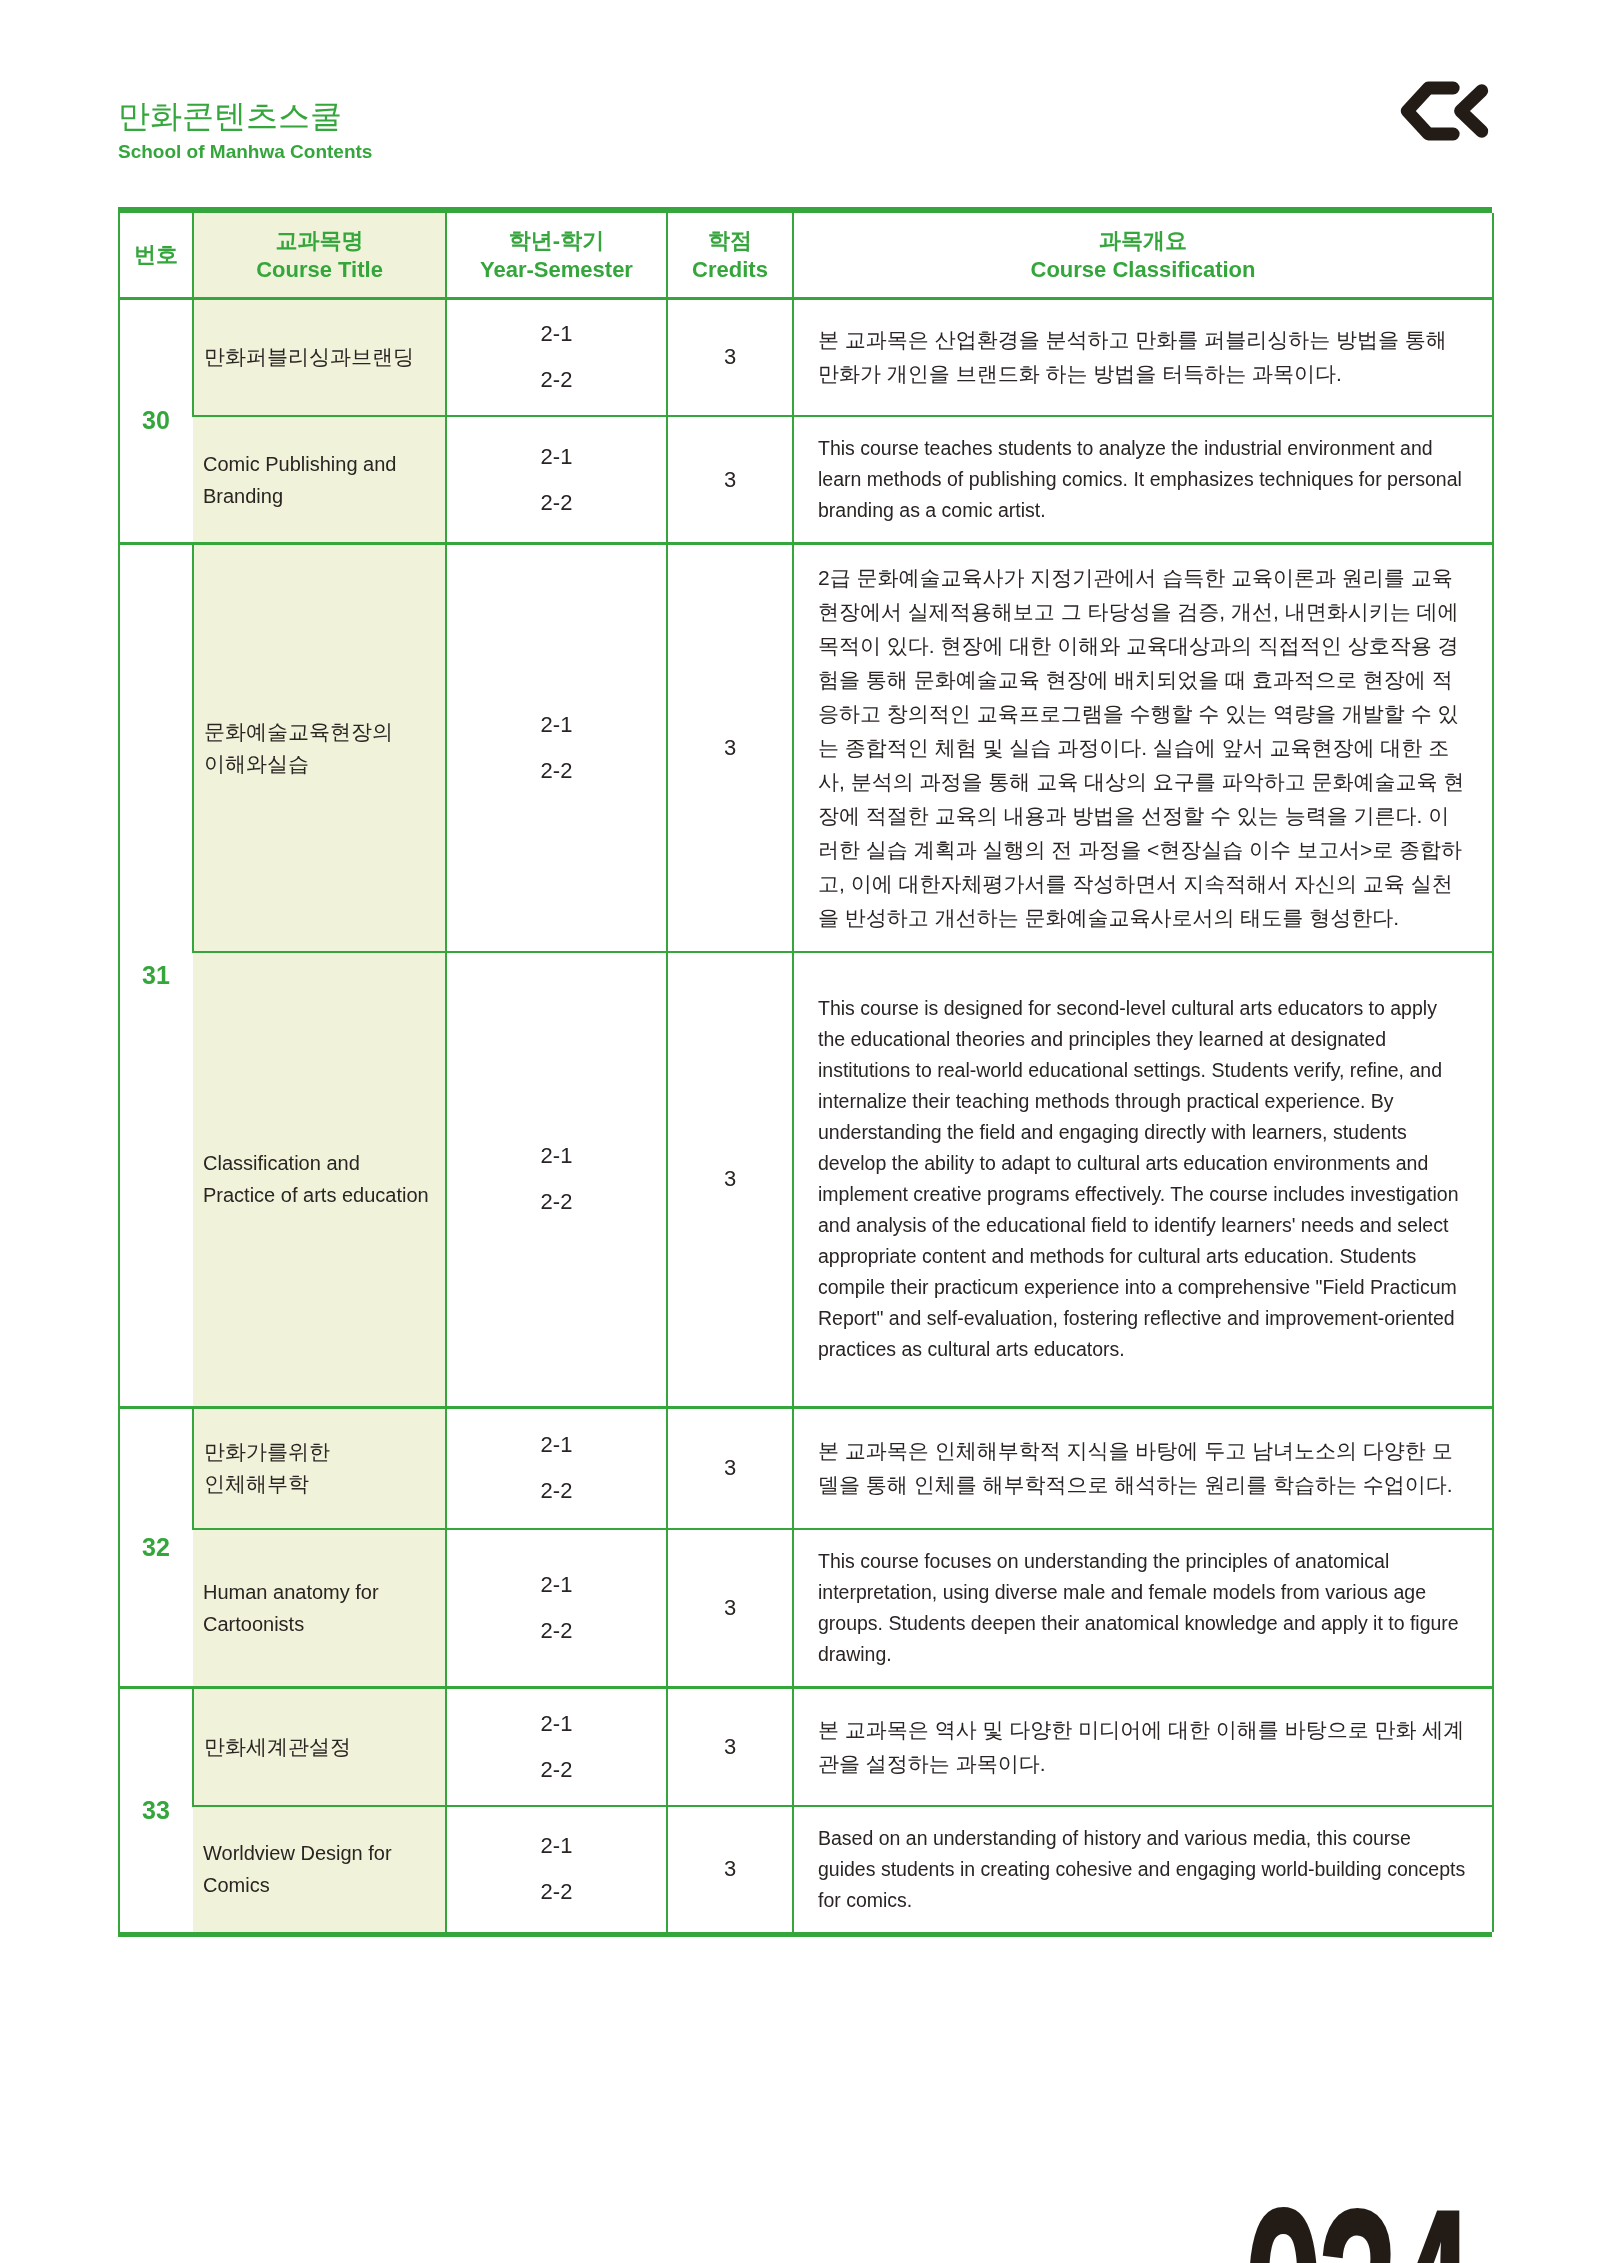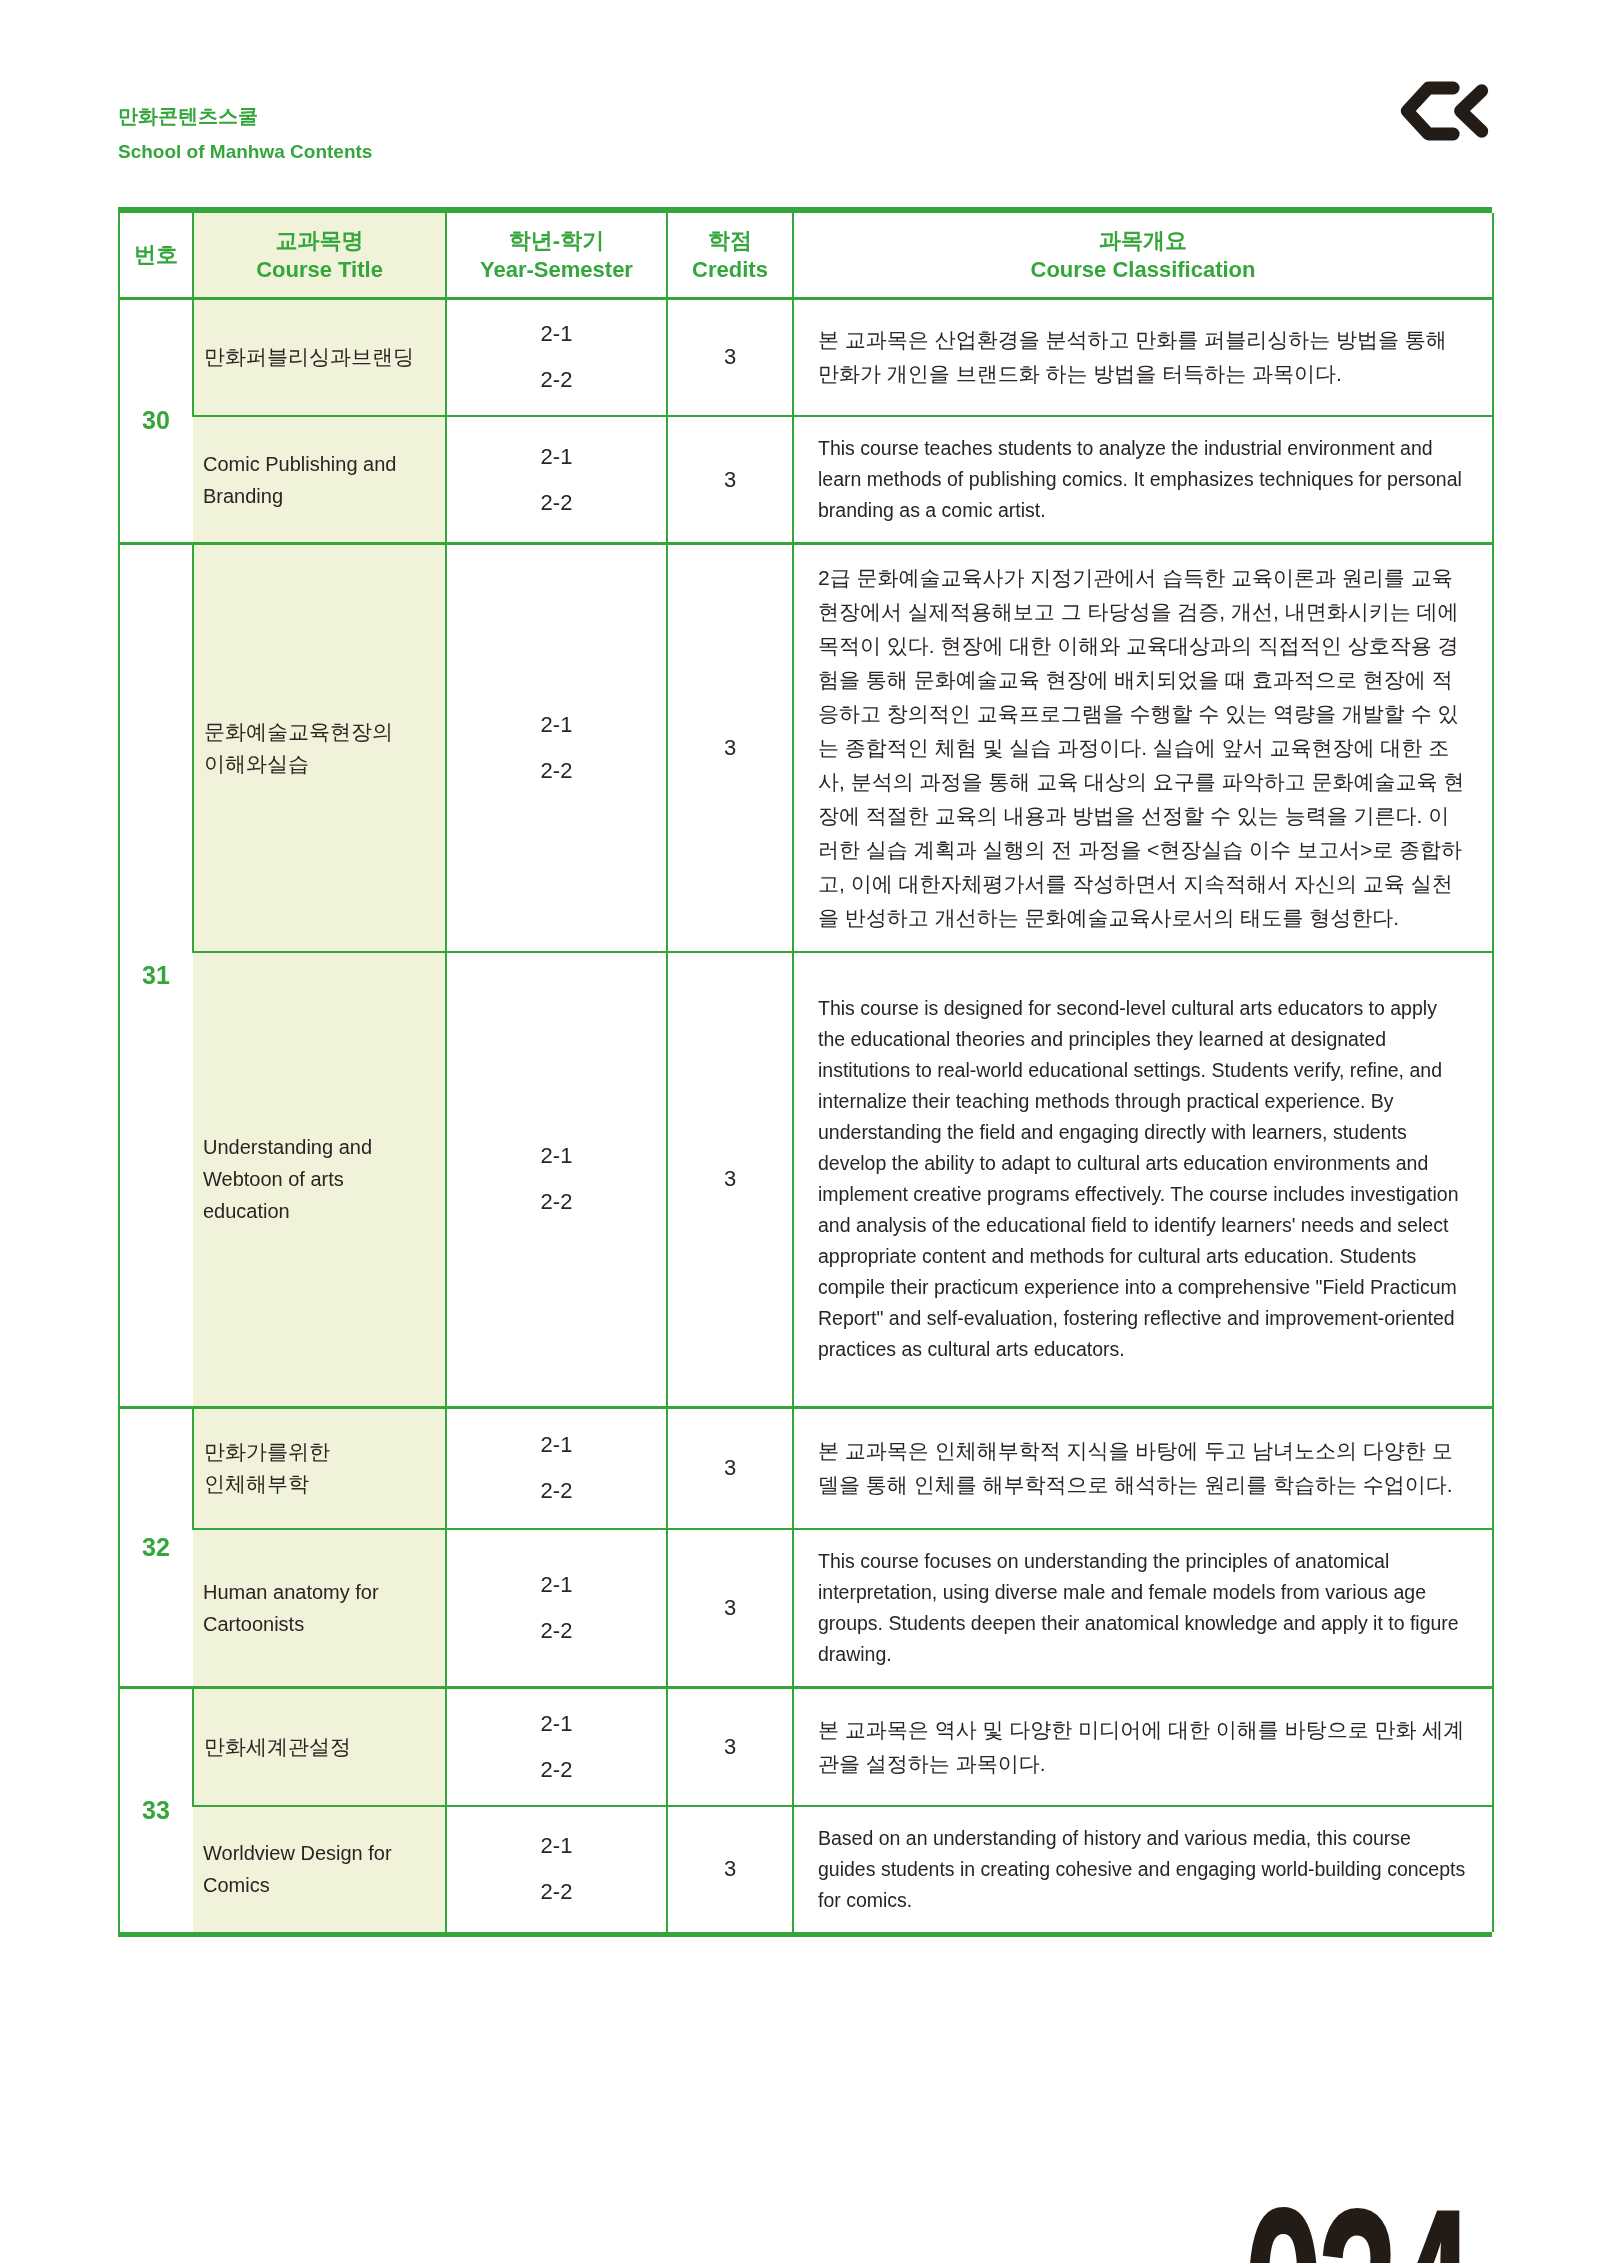--- a/index.html
+++ b/index.html
@@ -13,21 +13,21 @@
     position:relative;
     width:1600px;height:2263px;
     background:#ffffff;
     overflow:hidden;
     font-family:"Liberation Sans","DejaVu Sans",sans-serif;
     color:var(--ink);
     margin:0 auto;
   }
   
   .head-left{position:absolute;left:118px;top:98px;}
-  .head-left .kr{font-size:20px;font-weight:bold;color:var(--green);line-height:37px;}
+  .head-left .kr{font-size:32px;font-weight:normal;color:var(--green);line-height:37px;}
   .head-left .en{font-size:19px;font-weight:bold;color:var(--green);line-height:33px;}
   .head-right{position:absolute;left:520px;top:98px;}
   .head-right .kr{font-size:26px;font-weight:400;color:var(--green);line-height:37px;}
   .head-right .en{font-size:25px;font-weight:400;color:var(--green);line-height:33px;}
   .logo{position:absolute;left:1398px;top:80px;width:92px;height:62px;}
   
   .table-wrap{
     position:absolute;left:118px;top:207px;width:1374px;
     border-top:6px solid var(--green);
     border-bottom:5px solid var(--green);
@@ -150,21 +150,21 @@
       <tr class="kr r1k">
         <td class="no" rowspan="2">31</td>
         <td class="title">문화예술교육현장의
 이해와실습</td>
         <td class="sem">2-1
 2-2</td>
         <td class="cr">3</td>
         <td class="desc">2급 문화예술교육사가 지정기관에서 습득한 교육이론과 원리를 교육현장에서 실제적용해보고 그 타당성을 검증, 개선, 내면화시키는 데에 목적이 있다. 현장에 대한 이해와 교육대상과의 직접적인 상호작용 경험을 통해 문화예술교육 현장에 배치되었을 때 효과적으로 현장에 적응하고 창의적인 교육프로그램을 수행할 수 있는 역량을 개발할 수 있는 종합적인 체험 및 실습 과정이다. 실습에 앞서 교육현장에 대한 조사, 분석의 과정을 통해 교육 대상의 요구를 파악하고 문화예술교육 현장에 적절한 교육의 내용과 방법을 선정할 수 있는 능력을 기른다. 이러한 실습 계획과 실행의 전 과정을 &lt;현장실습 이수 보고서&gt;로 종합하고, 이에 대한자체평가서를 작성하면서 지속적해서 자신의 교육 실천을 반성하고 개선하는 문화예술교육사로서의 태도를 형성한다.</td>
       </tr>
       <tr class="en r1e">
-        <td class="title">Understanding and Webtoon of arts education</td>
+        <td class="title">Classification and Practice of arts education</td>
         <td class="sem">2-1
 2-2</td>
         <td class="cr">3</td>
         <td class="desc">This course is designed for second-level cultural arts educators to apply the educational theories and principles they learned at designated institutions to real-world educational settings. Students verify, refine, and internalize their teaching methods through practical experience. By understanding the field and engaging directly with learners, students develop the ability to adapt to cultural arts education environments and implement creative programs effectively. The course includes investigation and analysis of the educational field to identify learners' needs and select appropriate content and methods for cultural arts education. Students compile their practicum experience into a comprehensive "Field Practicum Report" and self-evaluation, fostering reflective and improvement-oriented practices as cultural arts educators.</td>
       </tr>
 
       <tr class="kr r2k">
         <td class="no" rowspan="2">32</td>
         <td class="title">만화가를위한
 인체해부학</td>

